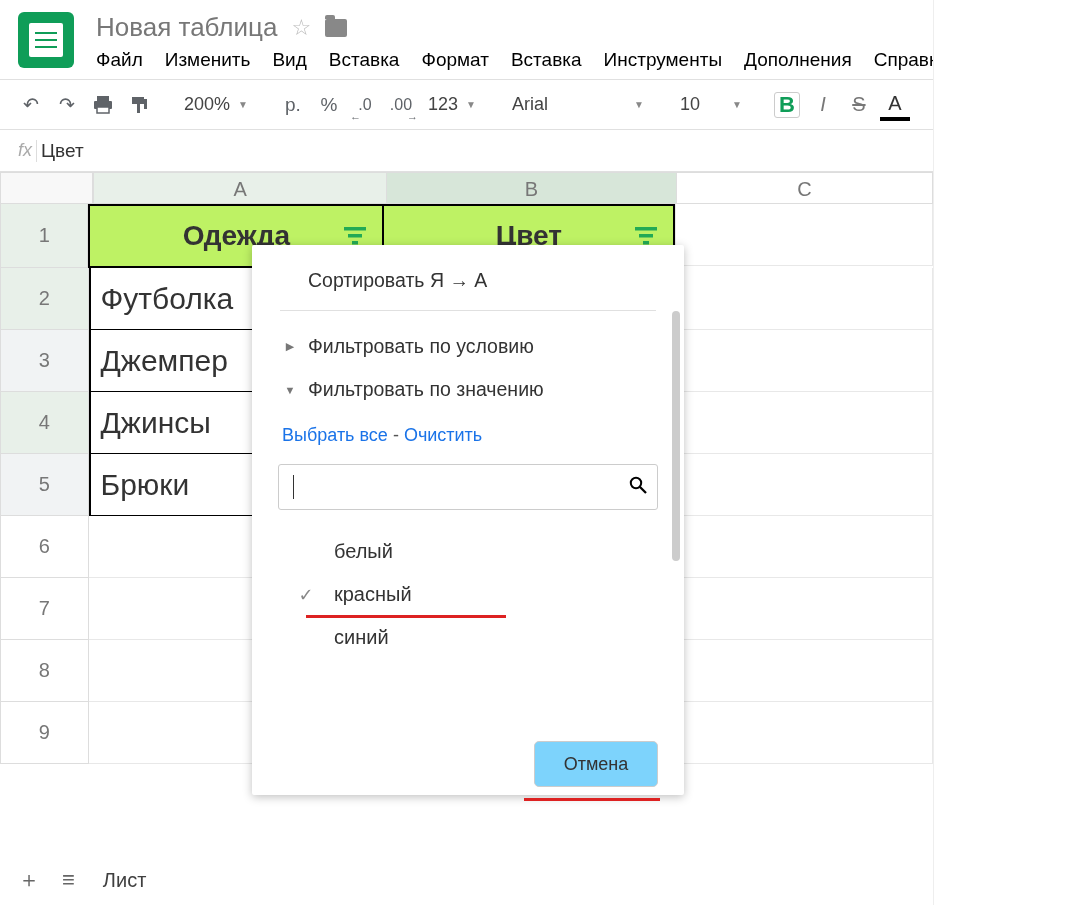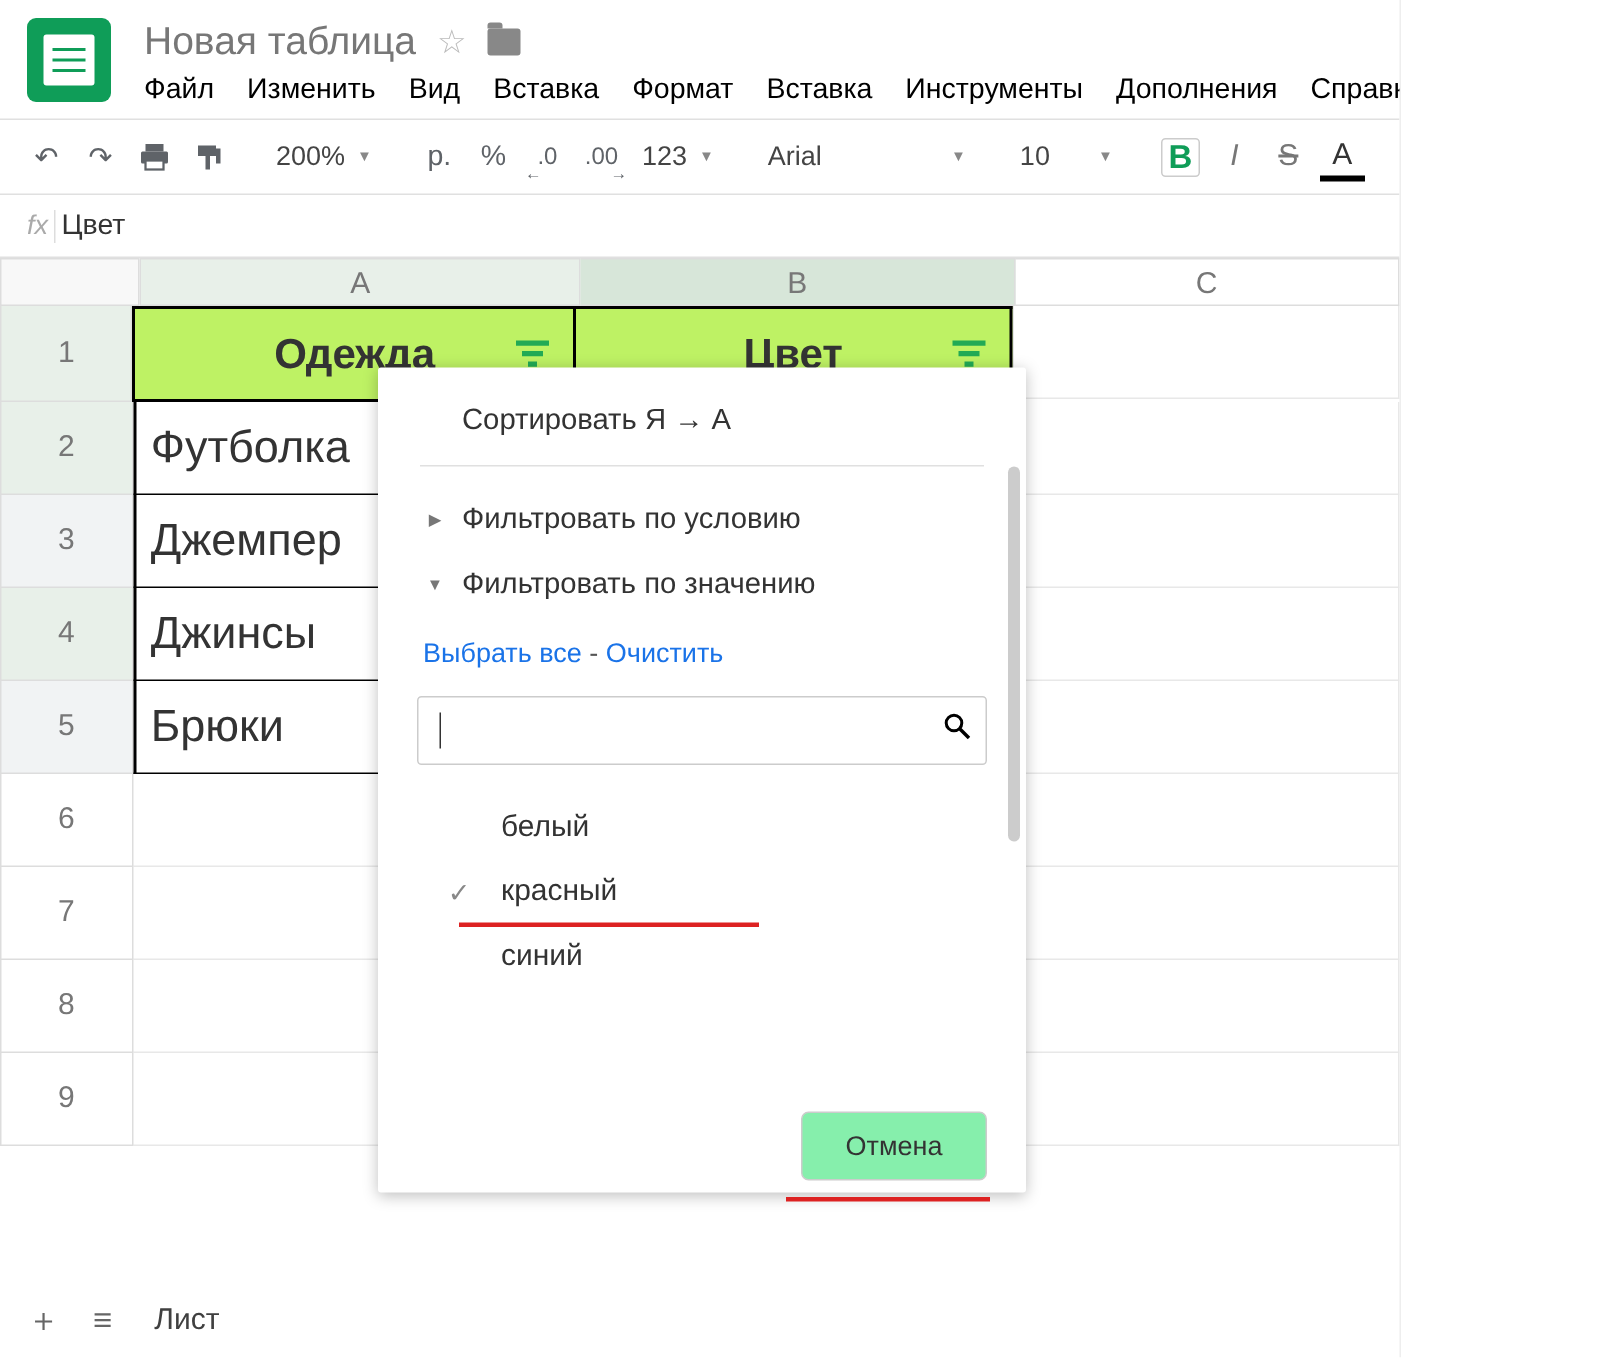--- a/index.html
+++ b/index.html
@@ -76,21 +76,21 @@
   .search-caret { width:1px; height:24px; background:#333; animation:blink 1.1s step-end infinite; }
   @keyframes blink { 50% {opacity:0;} }
   .search-ico { margin-left:auto; font-size:20px; color:#333; font-weight:bold; }
   .filter-list { padding:6px 30px 6px 36px; }
   .fval { display:flex; align-items:center; gap:16px; padding:10px 6px; font-size:20px; color:#333; cursor:pointer; position:relative;}
   .chk { width:24px; font-size:18px; color:#888; text-align:center; }
   .red-under { position:absolute; left:18px; bottom:-2px; width:200px; height:3px; background:#d22; }
   .p-spacer { height:70px; }
   .p-btns { display:flex; gap:16px; justify-content:flex-end; padding:6px 26px 0 26px; position:relative;}
   .btn { height:46px; border-radius:5px; font-size:18px; display:flex; align-items:center; justify-content:center; cursor:pointer; padding:0 24px;}
-  .btn-cancel { background:#86efac; border:1px solid #ccc; color:#333; width:124px;}
+  .btn-cancel { background:#7dd3fc; border:1px solid #ccc; color:#333; width:124px;}
   .btn-ok { background:#0d8043; color:#fff; border:none; width:108px; font-weight:500;}
   .ok-under { position:absolute; right:24px; bottom:-14px; width:136px; height:3px; background:#d22; }
   .popup-scroll { position:absolute; right:4px; top:66px; width:8px; height:250px; background:#ccc; border-radius:4px; }
 
   
   .tabs { position:absolute; left:18px; bottom:0; display:flex; align-items:center; gap:22px; height:50px; }
   .tab-ico { color:#666; font-size:22px; cursor:pointer;}
   .tab { color:#404040; font-size:20px; padding:6px 6px; }
 
   .page { position:relative; width:934px; height:905px; overflow:hidden; border-right:1px solid #eee;}

